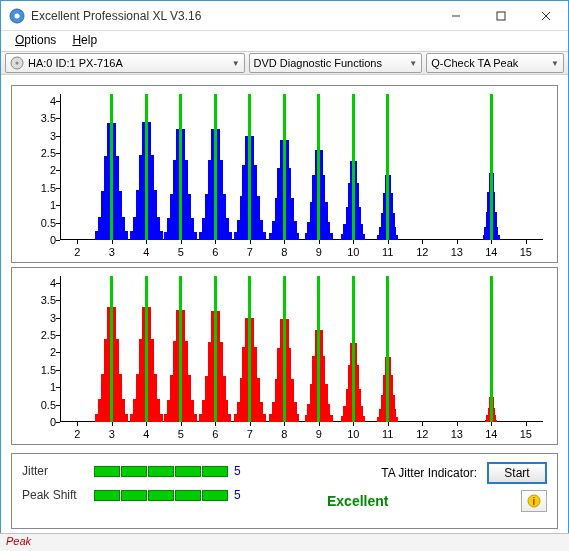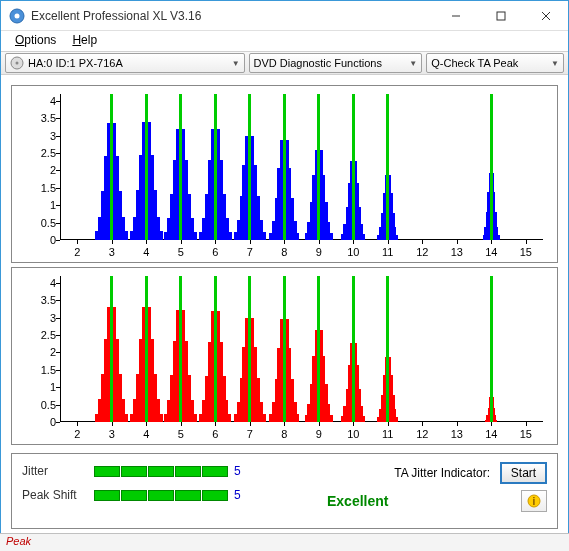--- a/index.html
+++ b/index.html
@@ -32,21 +32,21 @@
   .gpeak { position: absolute; bottom: 0; width: 3px; background: #00cc00; }
   .metrics { border: 1px solid #888; margin-top: 8px; height: 76px; padding: 8px 10px; display: flex; }
   .mleft { display: grid; grid-template-columns: 66px auto 16px; grid-template-rows: 18px 18px; gap: 6px 6px; align-items: center; }
   .mlabel { font-size: 12px; color: #333; text-align: left; }
   .mbar { display: flex; gap: 1px; }
   .mblock { width: 26px; height: 11px; background: #00cc00; border: 1px solid #008800; }
   .mval { color: #0000cc; font-size: 12px; }
   .mright { margin-left: auto; display: flex; flex-direction: column; align-items: center; width: 220px; }
   .taq { display:flex; align-items:center; gap:10px; width:100%; justify-content:flex-end; }
   .taq-label { font-size: 12px; }
-  .startbtn { width: 47px; height: 22px; background: linear-gradient(#fff,#e4e4e4); border: 2px solid #2a7ac0; font-size: 12px; cursor: pointer; }
+  .startbtn { width: 60px; height: 22px; background: linear-gradient(#fff,#e4e4e4); border: 2px solid #2a7ac0; font-size: 12px; cursor: pointer; }
   .excellent { color: #008800; font-weight: bold; font-size: 14px; margin-top: 6px; margin-right: 56px; }
   .iconbtn { width: 26px; height: 22px; border: 1px solid #aaa; background: linear-gradient(#fff,#eee); margin-top: 6px; margin-left: auto; display:flex; align-items:center; justify-content:center; cursor:pointer; }
   .statusbar { position: absolute; bottom: 0; left: 0; right: 0; height: 18px; border-top: 1px solid #c0c0c0; background: #f4f4f4; font-size: 11px; color: #c00000; padding: 1px 6px; font-style: italic; }
 </style>
 </head>
 <body>
 
 <div class="titlebar">
   <svg class="icon" viewBox="0 0 16 16">
       <circle cx="8" cy="8" r="7" fill="#4a90d9" stroke="#2a6bb0"></circle>

